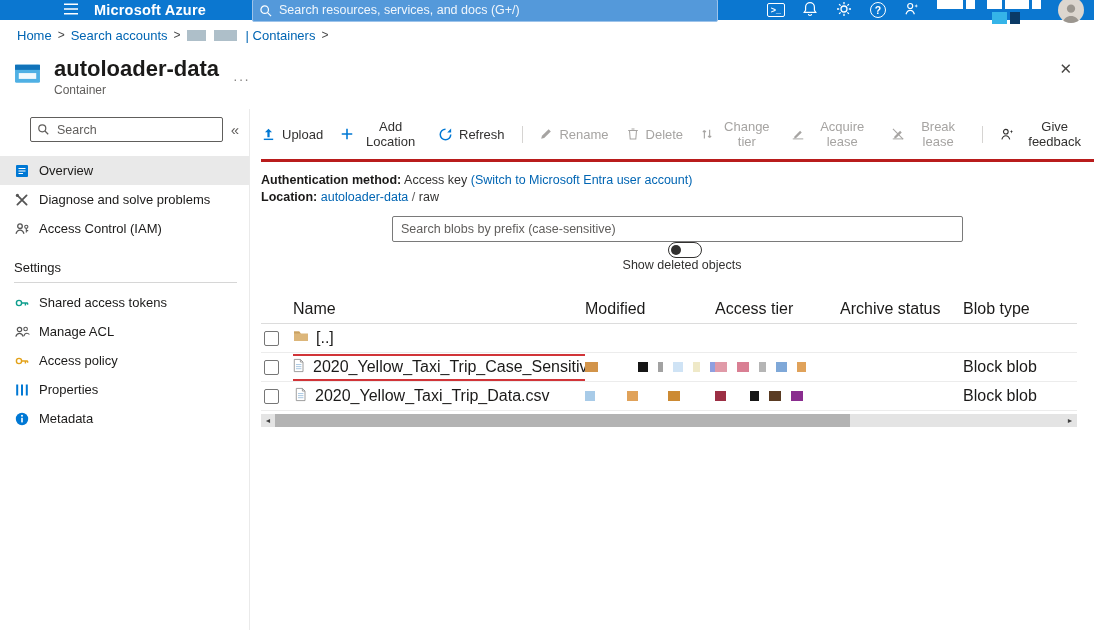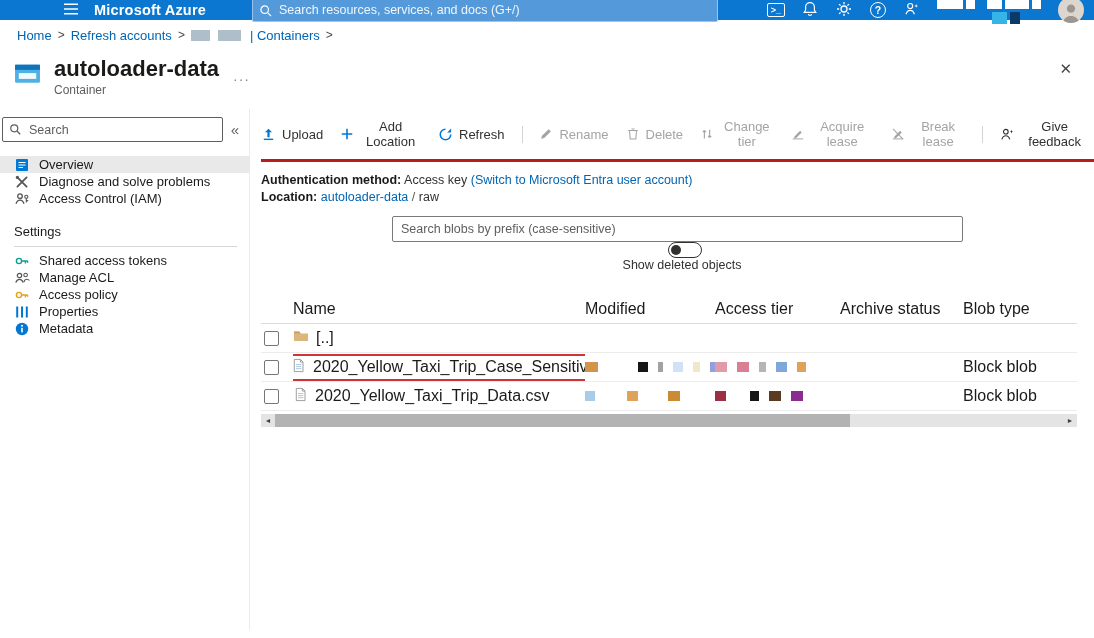--- a/index.html
+++ b/index.html
@@ -43,29 +43,29 @@
   .ph-title { font-size:22px; font-weight:700; color:#1b1a19; line-height:1.15; }
   .ph-sub { font-size:12px; color:#605e5c; margin-top:2px; }
   .ph-more { margin-left:14px; margin-top:4px; color:#8a8886; font-size:14px; letter-spacing:1px; }
   .ph-close { position:absolute; right:22px; top:10px; font-size:15px; color:#484644; }
 
   
   .content { display:flex; height:521px; }
 
   
   .sidebar { width:250px; border-right:1px solid #eaeaea; padding-top:8px; flex:none; }
-  .side-search-row { display:flex; align-items:center; padding:0 10px 0 2px; gap:8px; }
+  .side-search-row { display:flex; align-items:center; padding:0 10px 0 30px; gap:8px; }
   .side-search { position:relative; flex:1; }
   .side-search svg { position:absolute; left:7px; top:6px; }
   .side-search input { width:100%; height:25px; border:1px solid #605e5c; border-radius:2px;
     padding:0 6px 0 26px; font-size:12.5px; color:#323130; outline:none; }
   .side-search input::placeholder { color:#605e5c; }
   .collapse-btn { color:#605e5c; font-size:15px; }
   .nav { margin-top:14px; }
-  .nav-item { height:17px; display:flex; align-items:center; gap:9px; padding-left:14px;
+  .nav-item { height:29px; display:flex; align-items:center; gap:9px; padding-left:14px;
     font-size:13px; color:#1b1a19; cursor:pointer; }
   .nav-item.selected { background:#e9e9e9; }
   .nav-item .icon { width:16px; height:16px; display:inline-flex; flex:none; }
   .section-label { margin:17px 0 0 14px; color:#1b1a19; }
   .section-divider { border-top:1px solid #d6d6d6; margin:7px 12px 5px 14px; }
 
   
   .main { flex:1; padding-left:11px; }
   .toolbar { display:flex; align-items:center; gap:17px; padding:10px 6px 10px 0;
     border-bottom:3px solid #b91c1c; }
@@ -179,21 +179,21 @@
           <circle cx="8" cy="5.6" r="3" fill="#9b968f"></circle>
           <path d="M1.8 16c1-3.4 3.3-5.1 6.2-5.1s5.2 1.7 6.2 5.1z" fill="#9b968f"></path>
         </svg>
     </div>
   </div>
 </div>
 
 <nav class="breadcrumb">
   <a>Home</a>
   <span class="sep">&gt;</span>
-  <a>Refresh accounts</a>
+  <a>Search accounts</a>
   <span class="sep">&gt;</span>
   <span class="redact-row">
       <span class="redact-block" style="width: 19px; background: rgb(174, 191, 201);"></span>
       <span class="redact-block" style="width: 2px; background: transparent;"></span>
       <span class="redact-block" style="width: 23px; background: rgb(174, 191, 201);"></span>
     </span>
   <a>| Containers</a>
   <span class="sep">&gt;</span>
 </nav>
 

